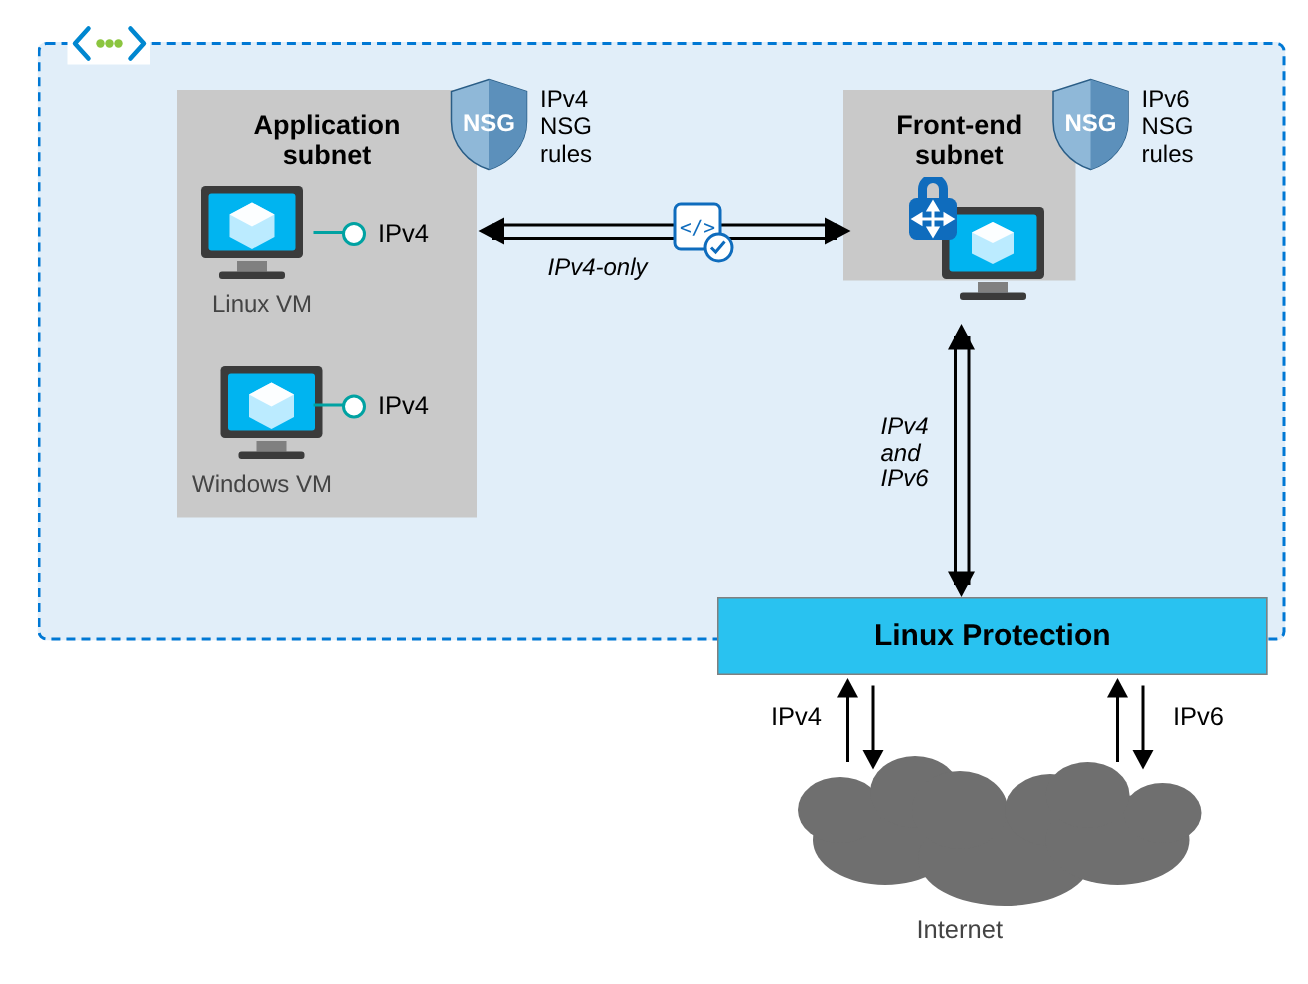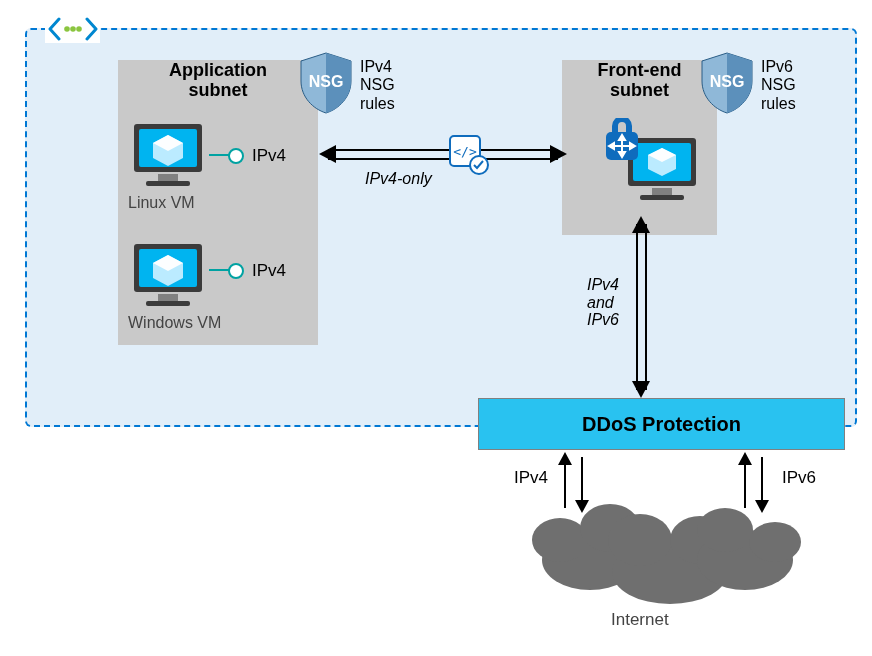--- a/index.html
+++ b/index.html
@@ -41,32 +41,32 @@
   .subnet-app {
     left: 118px;
     top: 60px;
     width: 200px;
     height: 285px;
   }
   .subnet-fe {
     left: 562px;
     top: 60px;
     width: 155px;
-    height: 175px;
+    height: 127px;
   }
   .subnet-title {
     font-weight: 700;
     font-size: 18px;
     color: #000;
     line-height: 1.1;
-    padding-top: 1px;
+    padding-top: 14px;
   }
   .vm-group {
     position: absolute;
-    text-align: left;
+    text-align: right;
   }
   .vm-linux { left: 128px; top: 120px; }
   .vm-win   { left: 128px; top: 240px; }
   .vm-label {
     font-size: 16px;
     color: #444;
     margin-top: -2px;
   }
   .nic-dot {
     position: absolute;
@@ -259,21 +259,21 @@
   <polygon points="641,216 632,233 650,233" fill="#000"></polygon>
   <polygon points="641,398 632,381 650,381" fill="#000"></polygon>
 </svg>
 <div class="arrow-note" style="left:587px; top:276px; text-align:left;">
   <span>IPv4</span><br>
   <span>and</span><br>
   <span>IPv6</span>
 </div>
 
 <div class="ddos-box">
-  <span>DDoS Protection</span>
+  <span>Linux Protection</span>
 </div>
 
 <svg class="abs" width="872" height="656">
 
   <line x1="565" y1="457" x2="565" y2="508" stroke="#000" stroke-width="2"></line>
   <polygon points="565,452 558,465 572,465" fill="#000"></polygon>
   <line x1="582" y1="457" x2="582" y2="508" stroke="#000" stroke-width="2"></line>
   <polygon points="582,513 575,500 589,500" fill="#000"></polygon>
 
   <line x1="745" y1="457" x2="745" y2="508" stroke="#000" stroke-width="2"></line>

